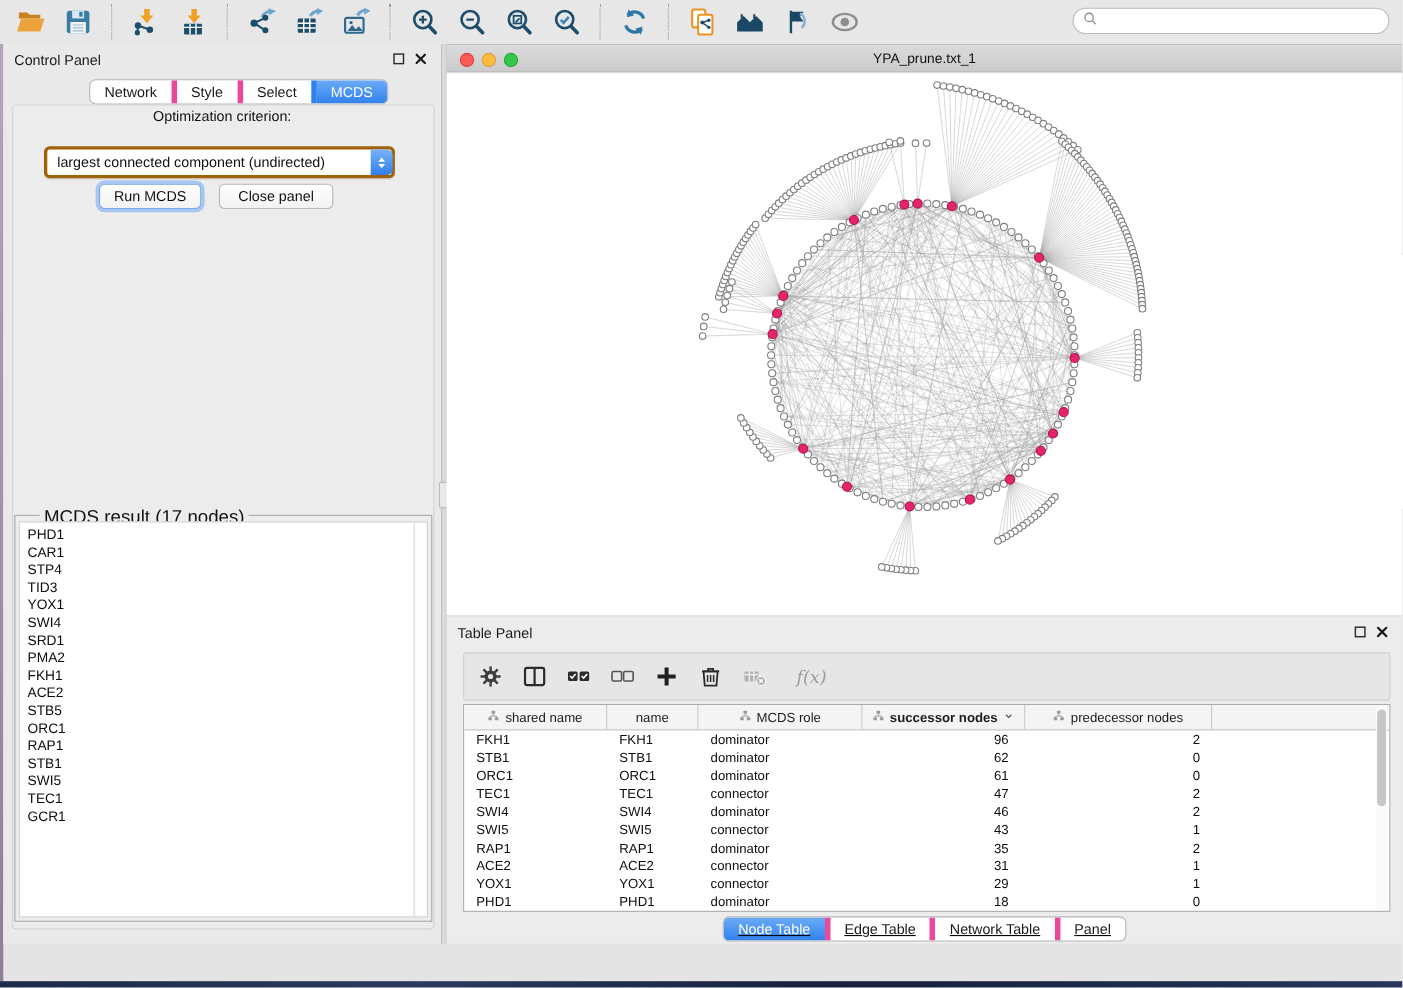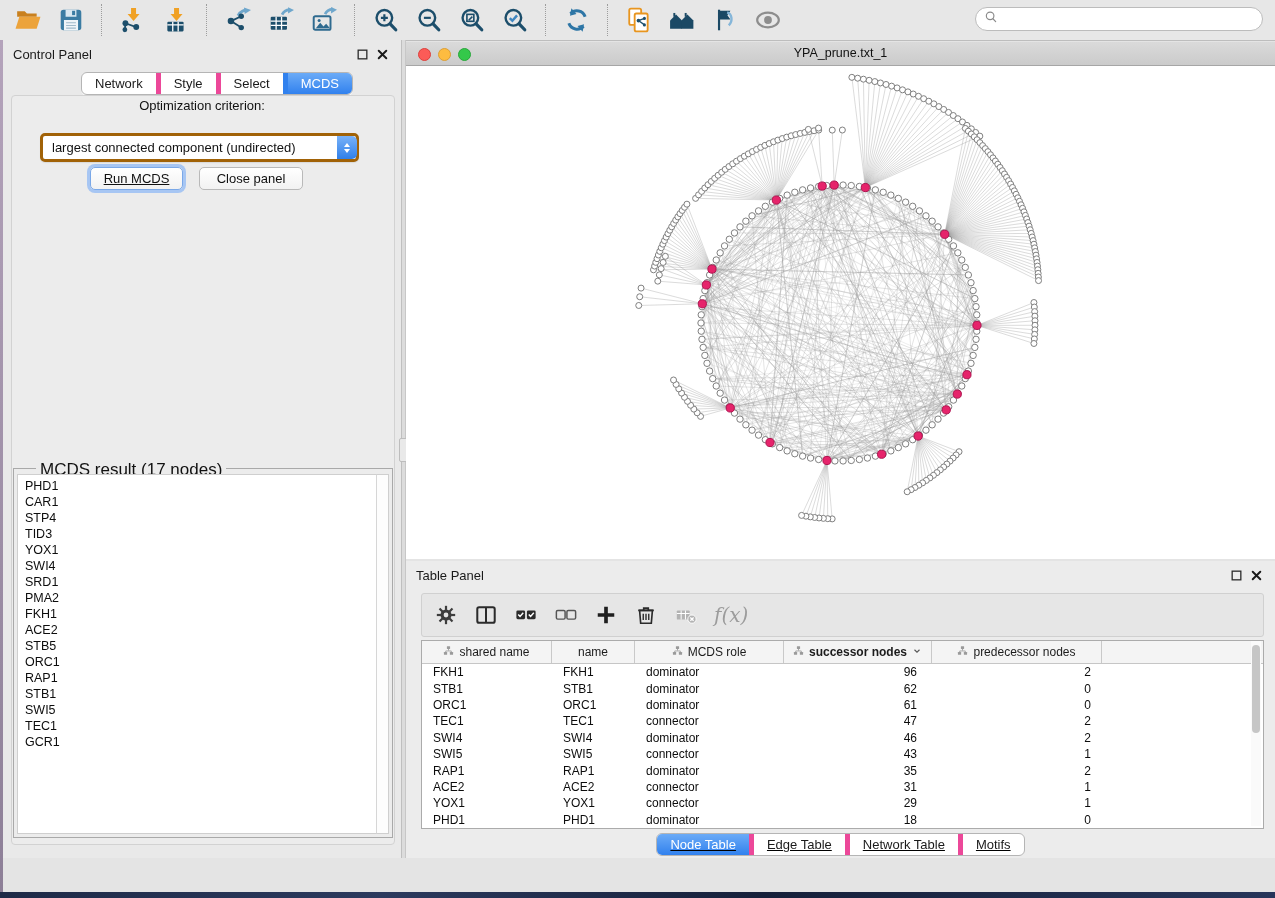--- a/index.html
+++ b/index.html
@@ -44,21 +44,21 @@
   .mac-select{position:absolute;left:37px;top:93px;width:313px;height:23px;background:#fff;border:3px solid #a16207;
     border-radius:5px;display:flex;align-items:center;box-shadow:0 1px 1px rgba(0,0,0,.08);}
   .mac-select .val{flex:1;font-size:13px;padding-left:9px;color:#111;white-space:nowrap;overflow:hidden;}
   .mac-stepper{width:20px;height:23px;margin:-1px -1px -1px 0;border-radius:0 5px 5px 0;
     background:linear-gradient(#79b2f8,#2f7fe9);display:flex;flex-direction:column;align-items:center;justify-content:center;}
   .mac-stepper b{display:block;width:0;height:0;border-left:3.5px solid transparent;border-right:3.5px solid transparent;}
   .mac-stepper b.up{border-bottom:4px solid #fff;margin-bottom:2px;}
   .mac-stepper b.down{border-top:4px solid #fff;}
   .mac-btn{position:absolute;height:23px;background:linear-gradient(#ffffff,#f2f2f2);border:1px solid #b9b9b9;
     border-radius:5px;font-size:13px;color:#111;display:flex;align-items:center;justify-content:center;box-sizing:border-box;}
-  .btn-run{left:87px;top:127px;width:93px;border:1px solid #7aa8e8;box-shadow:0 0 0 3px rgba(98,160,250,.5);text-decoration:underline;}
+  .btn-run{left:87px;top:127px;width:93px;border:1px solid #7aa8e8;box-shadow:0 0 0 3px rgba(98,160,250,.5);}
   .btn-closepanel{left:196px;top:127px;width:104px;}
 
   .fieldset{position:absolute;left:10px;top:428px;width:378px;height:368px;border:1px solid #a9a9a9;background:#ececec;}
   .legend{position:absolute;left:22px;top:-9px;background:#ececec;padding:0 4px;font-size:17px;color:#111;}
   .mcds-list{position:absolute;left:3px;top:5px;right:14px;bottom:3px;background:#fff;border:1px solid #cfcfcf;
     font-size:12.5px;line-height:16px;color:#0d0d0d;padding:3px 0 0 7px;overflow:hidden;}
   .mcds-track{position:absolute;top:5px;right:3px;bottom:3px;width:11px;background:#fdfdfd;border:1px solid #cfcfcf;border-left:1px solid #d6d6d6;}
 
   
   .v-splitter{position:absolute;left:401px;top:40px;width:5px;height:818px;background:#dcdcdc;
@@ -76,21 +76,21 @@
   .net-canvas{position:relative;height:493px;background:#fff;}
 
   
   .table-panel{position:absolute;left:406px;top:561px;width:869px;height:297px;background:#ececec;}
   .tp-float{right:32px;} .tp-close{right:12px;}
   .tp-toolbar{position:absolute;left:15px;top:32px;width:841px;height:42px;background:#e6e6e6;
     border:1px solid #d0d0d0;border-radius:3px;display:flex;align-items:center;}
   .tpicon{width:24px;height:24px;margin:0 8px;display:inline-flex;align-items:center;justify-content:center;}
   .tpicon svg{width:22px;height:22px;}
   .tpicon:first-child{margin-left:12px;}
-  .fx-label{font-style:italic;font-family:"DejaVu Serif",serif;font-size:20px;color:#9c9c9c;margin-left:8px;}
+  .fx-label{font-style:italic;font-family:"DejaVu Serif",serif;font-size:16px;color:#9c9c9c;margin-left:18px;}
 
   .table-viewport{position:absolute;left:15px;top:79px;width:841px;height:187px;background:#fff;border:1px solid #ababab;overflow:hidden;}
   .thead{display:flex;height:22px;background:#f4f4f4;border-bottom:1px solid #c6c6c6;}
   .th{display:flex;align-items:center;justify-content:center;gap:5px;font-size:12px;color:#1c1c1c;
     border-right:1px solid #c9c9c9;box-sizing:border-box;flex:none;}
   .th svg.mini{width:11px;height:11px;}
   .th svg.sortv{width:10px;height:10px;}
   .trow{display:flex;height:16.4px;align-items:center;font-size:12px;color:#0d0d0d;}
   .td{flex:none;box-sizing:border-box;white-space:nowrap;overflow:hidden;}
   .td.l{padding-left:11px;text-align:left;}
@@ -1427,19 +1427,19 @@
         </div>
     </div>
     <div class="tbl-scroll">
         <div class="tbl-thumb"></div>
       </div>
     <div class="bottom-tabs">
       <div class="bt-group">
           <div class="seg active">Node Table</div>
           <div class="seg">Edge Table</div>
           <div class="seg">Network Table</div>
-          <div class="seg">Motifs</div>
+          <div class="seg">Panel</div>
         </div>
     </div>
   </div>
 
 
 </div>
 
 </body></html>

